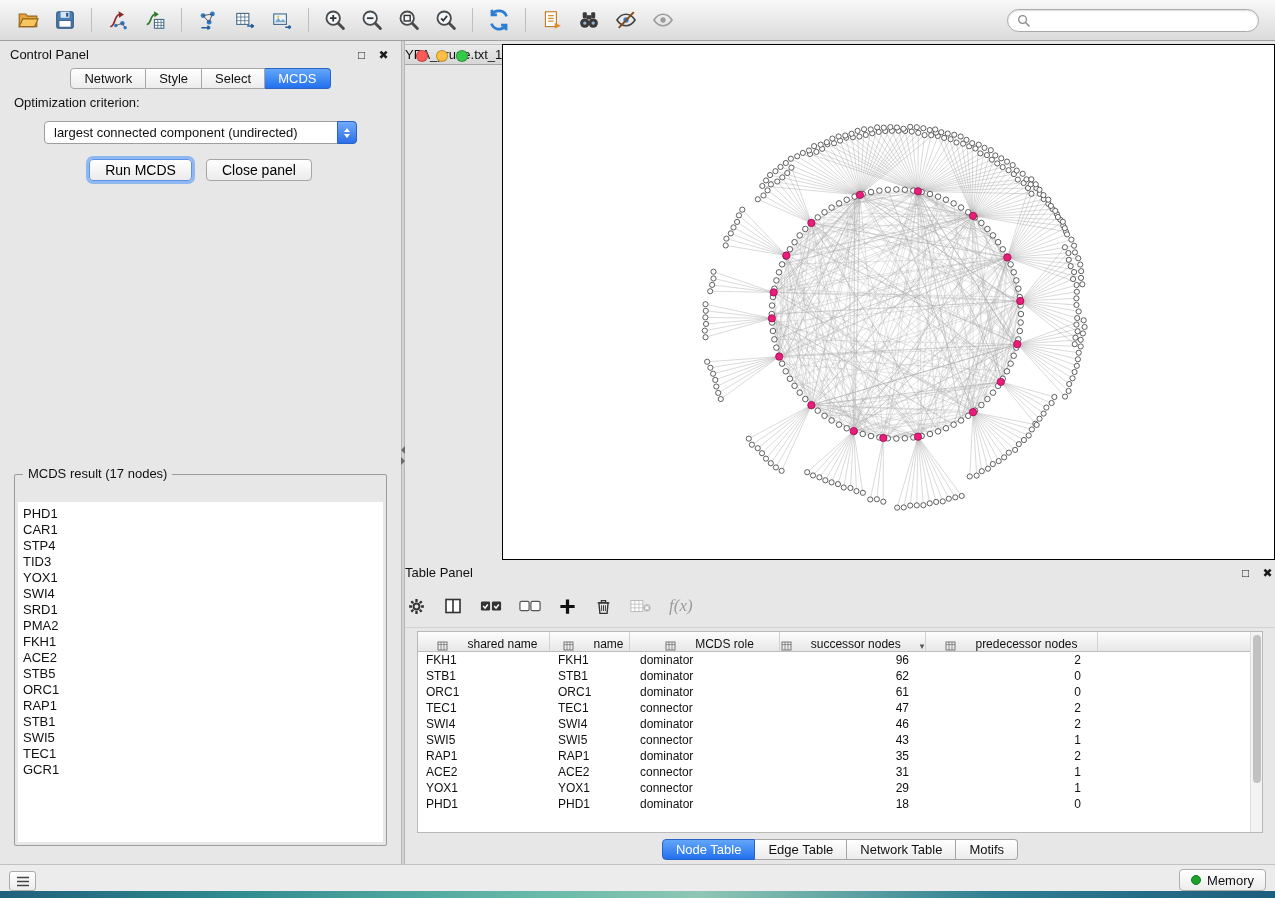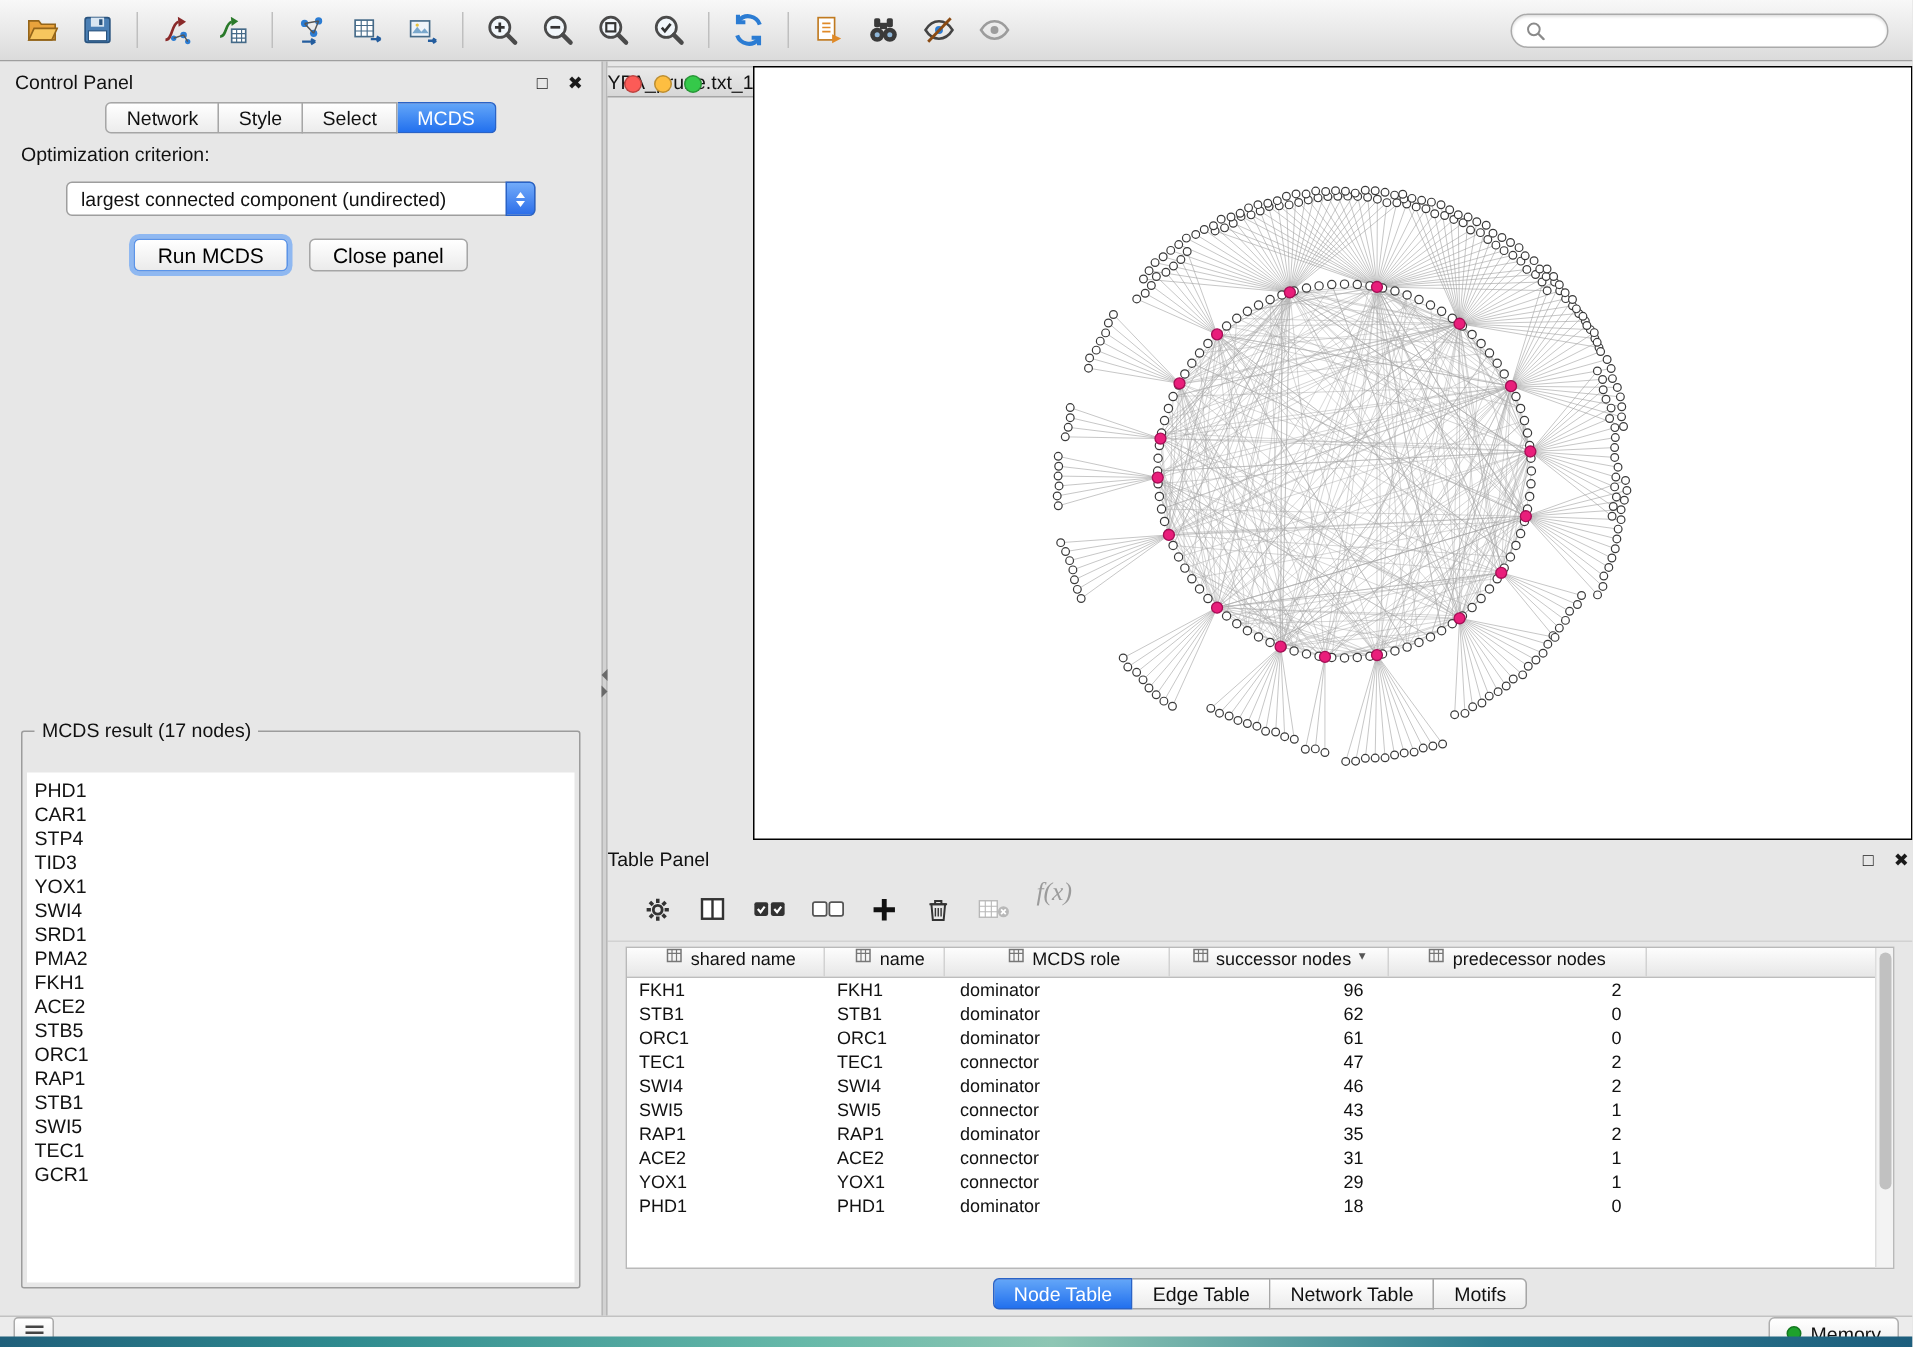--- a/index.html
+++ b/index.html
@@ -55,42 +55,42 @@
   .net-window{height:519px;flex:none;display:flex;flex-direction:row;padding-top:3px}
   .net-titlebar{height:21px;flex:none;background:linear-gradient(#eaeaea,#d7d7d7);border-top:1px solid #bdbdbd;border-bottom:1px solid #a5a5a5;position:relative;display:flex;align-items:center;justify-content:center;font-size:13px}
   .lights{position:absolute;left:11px;top:4.5px;display:flex;gap:8px}
   .light{width:12px;height:12px;border-radius:50%;border:.5px solid rgba(0,0,0,.25)}
   .net-canvas{flex:1;background:#fff;border:1px solid #000;overflow:hidden}
   .net-canvas svg{display:block;width:100%;height:100%}
 
   
   .table-panel{flex:1;display:flex;flex-direction:column;min-height:0}
   .tp-header{height:25px;flex:none;display:flex;align-items:center;padding:0 0}
-  .tp-toolbar{height:43px;flex:none;display:flex;gap:17px;padding:0 24px;border-bottom:1px solid #d2d2d2}
+  .tp-toolbar{height:43px;flex:none;display:flex;align-items:center;gap:17px;padding:0 2px;border-bottom:1px solid #d2d2d2}
   .tp-tool{display:flex;align-items:center;justify-content:center;cursor:default}
   .fx{font-family:"Liberation Serif",serif;font-style:italic;font-size:17px;color:#9b9b9b}
   .table-wrap{flex:1;margin:3px 12px 2px;background:#fff;border:1px solid #b9b9b9;position:relative;display:flex;flex-direction:column;min-height:0;overflow:hidden}
   .thead{display:flex;height:20px;flex:none;background:linear-gradient(#fdfdfd,#e7e7e7);border-bottom:1px solid #bdbdbd;padding-right:12px}
-  .th{display:flex;align-items:flex-start;justify-content:center;gap:5px;border-right:1px solid #d2d2d2;font-size:12px;overflow:hidden;white-space:nowrap}
+  .th{display:flex;align-items:flex-end;justify-content:center;gap:19px;border-right:1px solid #d2d2d2;font-size:12px;overflow:hidden;white-space:nowrap}
   .th .chev{font-size:9px;color:#555}
   .tbody{flex:1;overflow:hidden;position:relative;padding-right:12px}
   .tr{display:flex;height:16px;align-items:center}
   .td{font-size:12px;white-space:nowrap;overflow:hidden}
   .c0{width:132px;flex:none;padding-left:8px}
   .c1{width:80px;flex:none;padding-left:8px}
   .c2{width:150px;flex:none;padding-left:10px}
   .c3{width:146px;flex:none;text-align:right;padding-right:17px}
   .c4{width:172px;flex:none;text-align:right;padding-right:17px}
   .cf{flex:1}
   .vscroll{position:absolute;right:0;top:0;bottom:0;width:12px;background:#f3f3f3;border-left:1px solid #ddd}
   .vthumb{position:absolute;left:1.5px;width:8px;top:3px;height:74%;background:#c1c1c1;border-radius:4px}
   .tp-tabs{height:29px;flex:none;display:flex;justify-content:center;align-items:center}
 
   
-  .statusbar{height:14px;flex:none;background:#ececec;border-top:1px solid #c2c2c2;display:flex;align-items:flex-start;padding:0 9px}
+  .statusbar{height:27px;flex:none;background:#ececec;border-top:1px solid #c2c2c2;display:flex;align-items:flex-end;padding:0 9px}
   .menu-btn{width:27px;height:20px;border:1px solid #ababab;border-radius:3px;background:linear-gradient(#fff,#ececec);display:flex;align-items:center;justify-content:center}
   .memory-btn{margin-left:auto;height:22px;border:1px solid #aeaeae;border-radius:4px;background:linear-gradient(#ffffff,#ececec);display:flex;align-items:center;gap:6px;padding:0 11px;font-size:13px}
   .mem-dot{width:10px;height:10px;border-radius:50%;background:#1ea12c;border:1px solid #13771f}
   .desktop-sliver{height:7px;flex:none;background:linear-gradient(90deg,#20607b,#2f8b8f 18%,#67b9a9 42%,#8ec6b4 55%,#2f7e91 78%,#1d5e7d)}
 </style>
 </head>
 <body>
 
 <div class="app">
 

